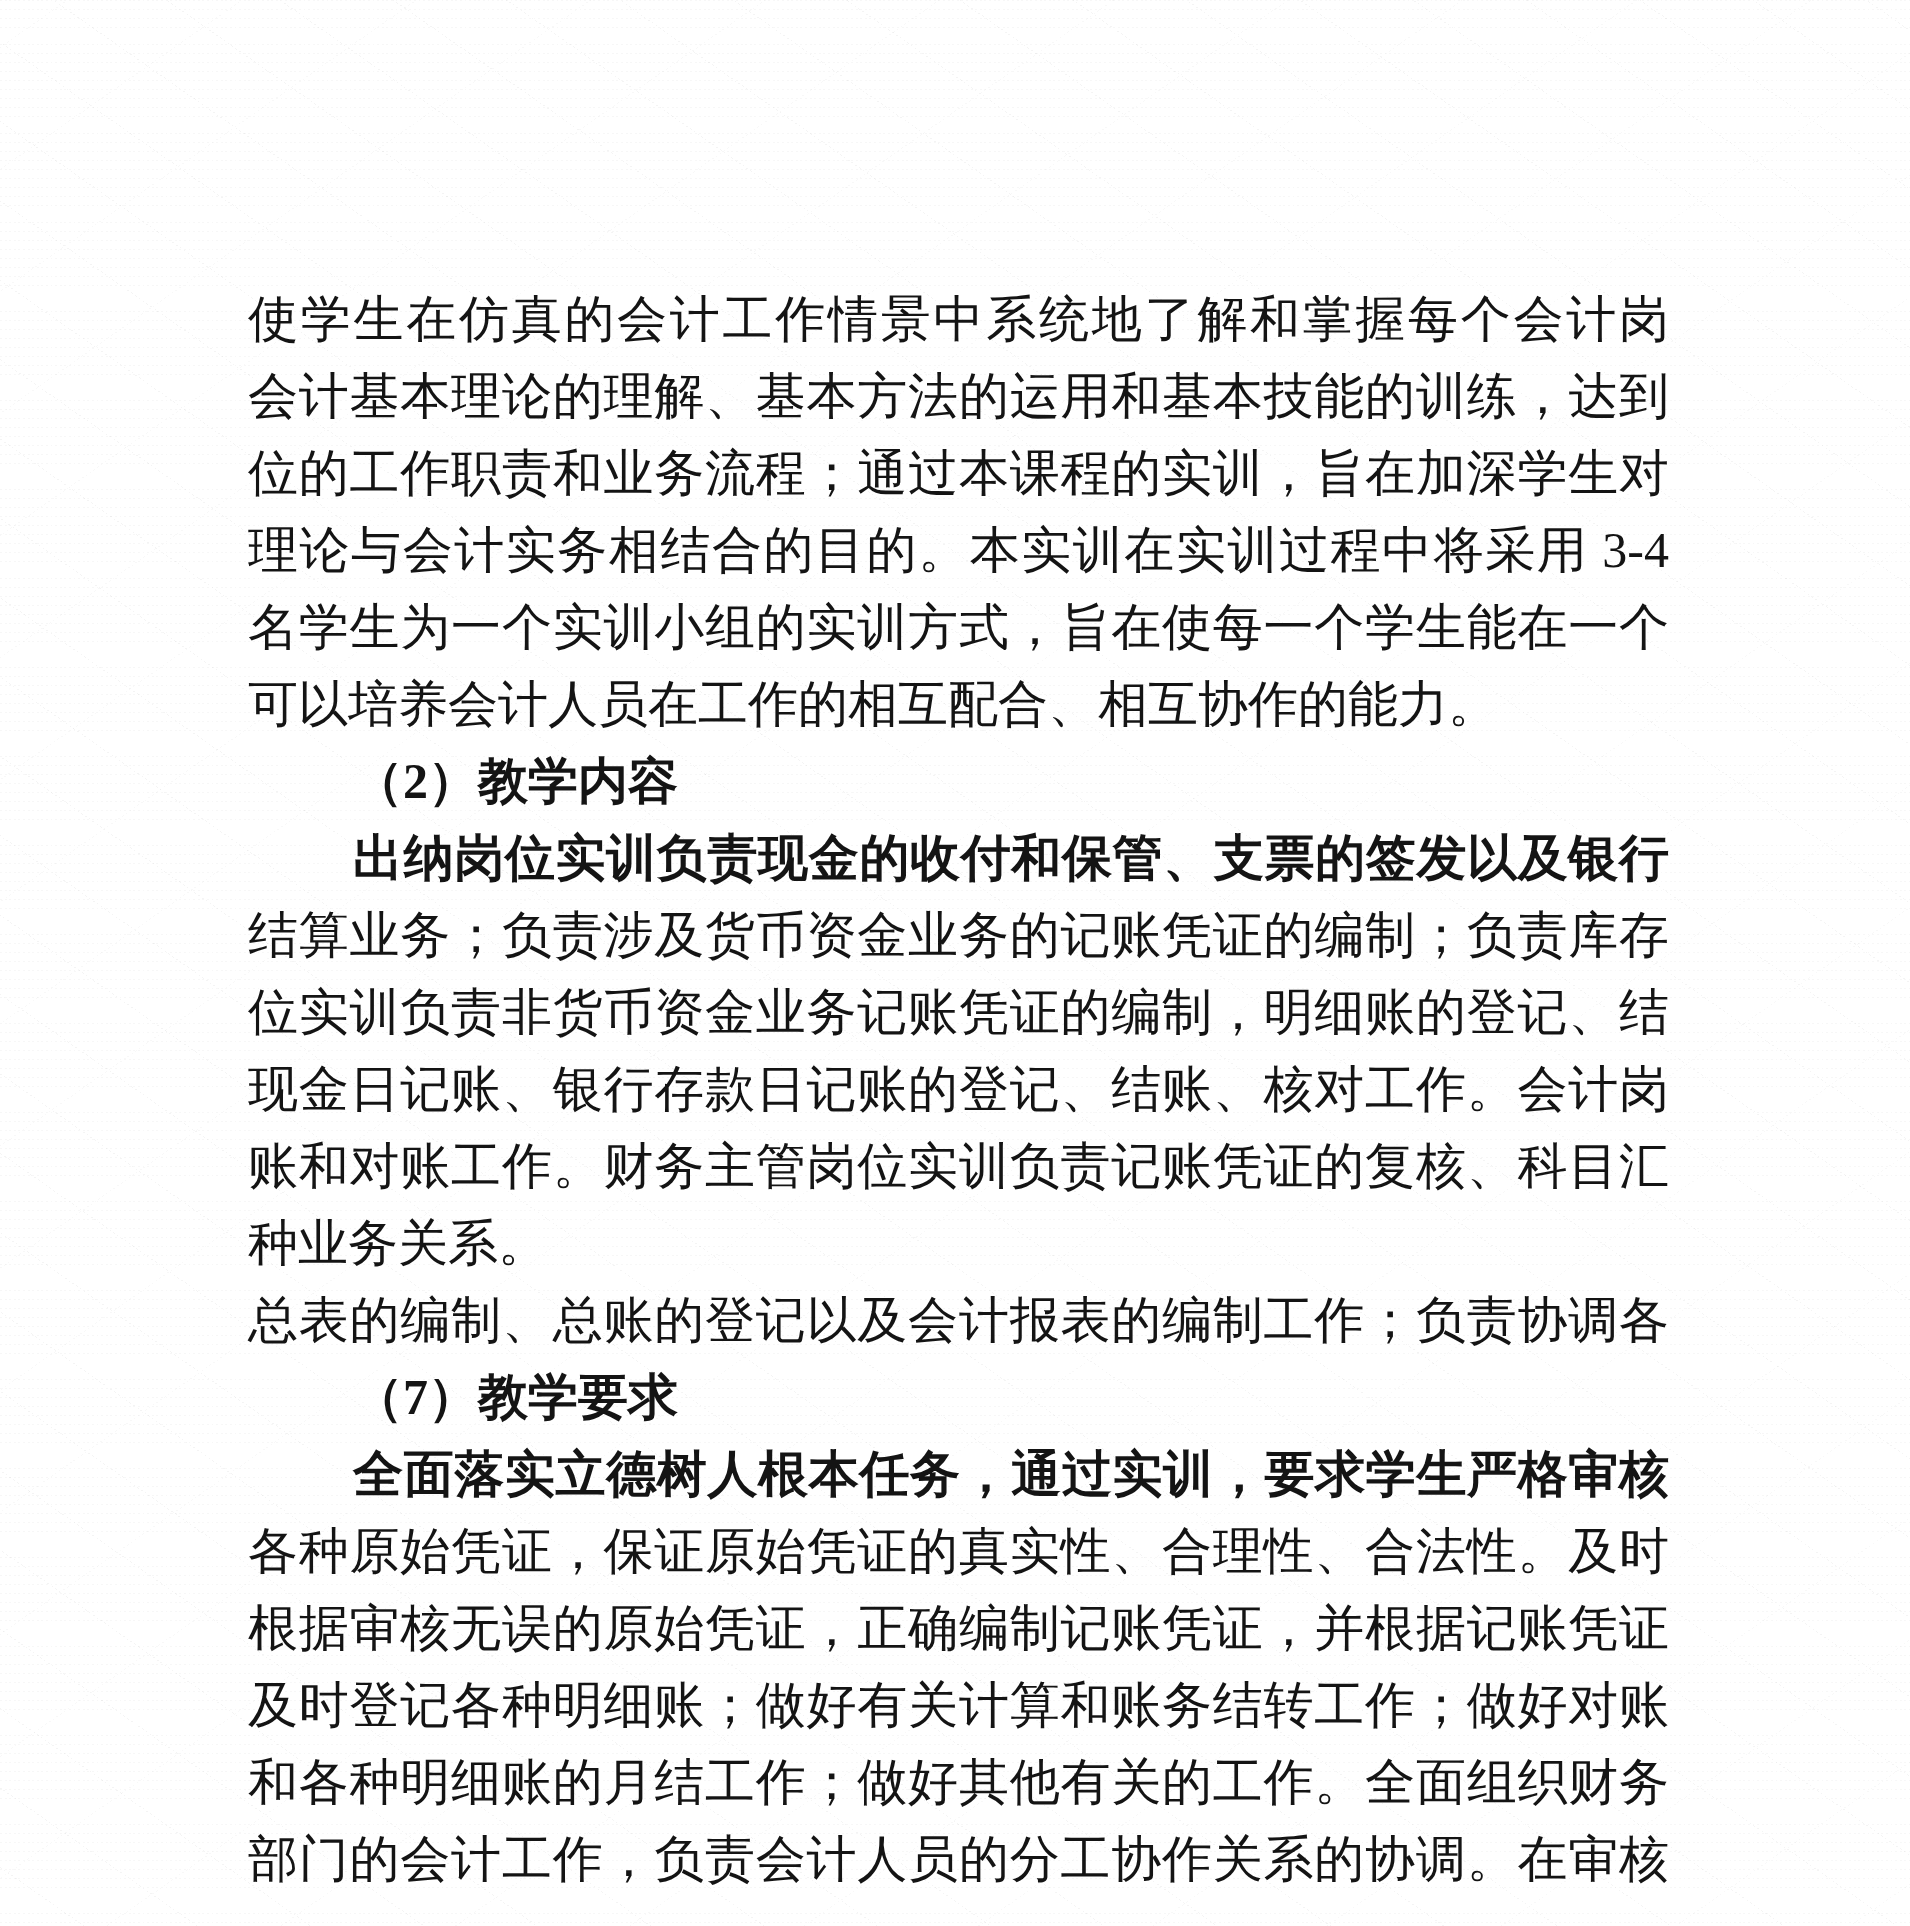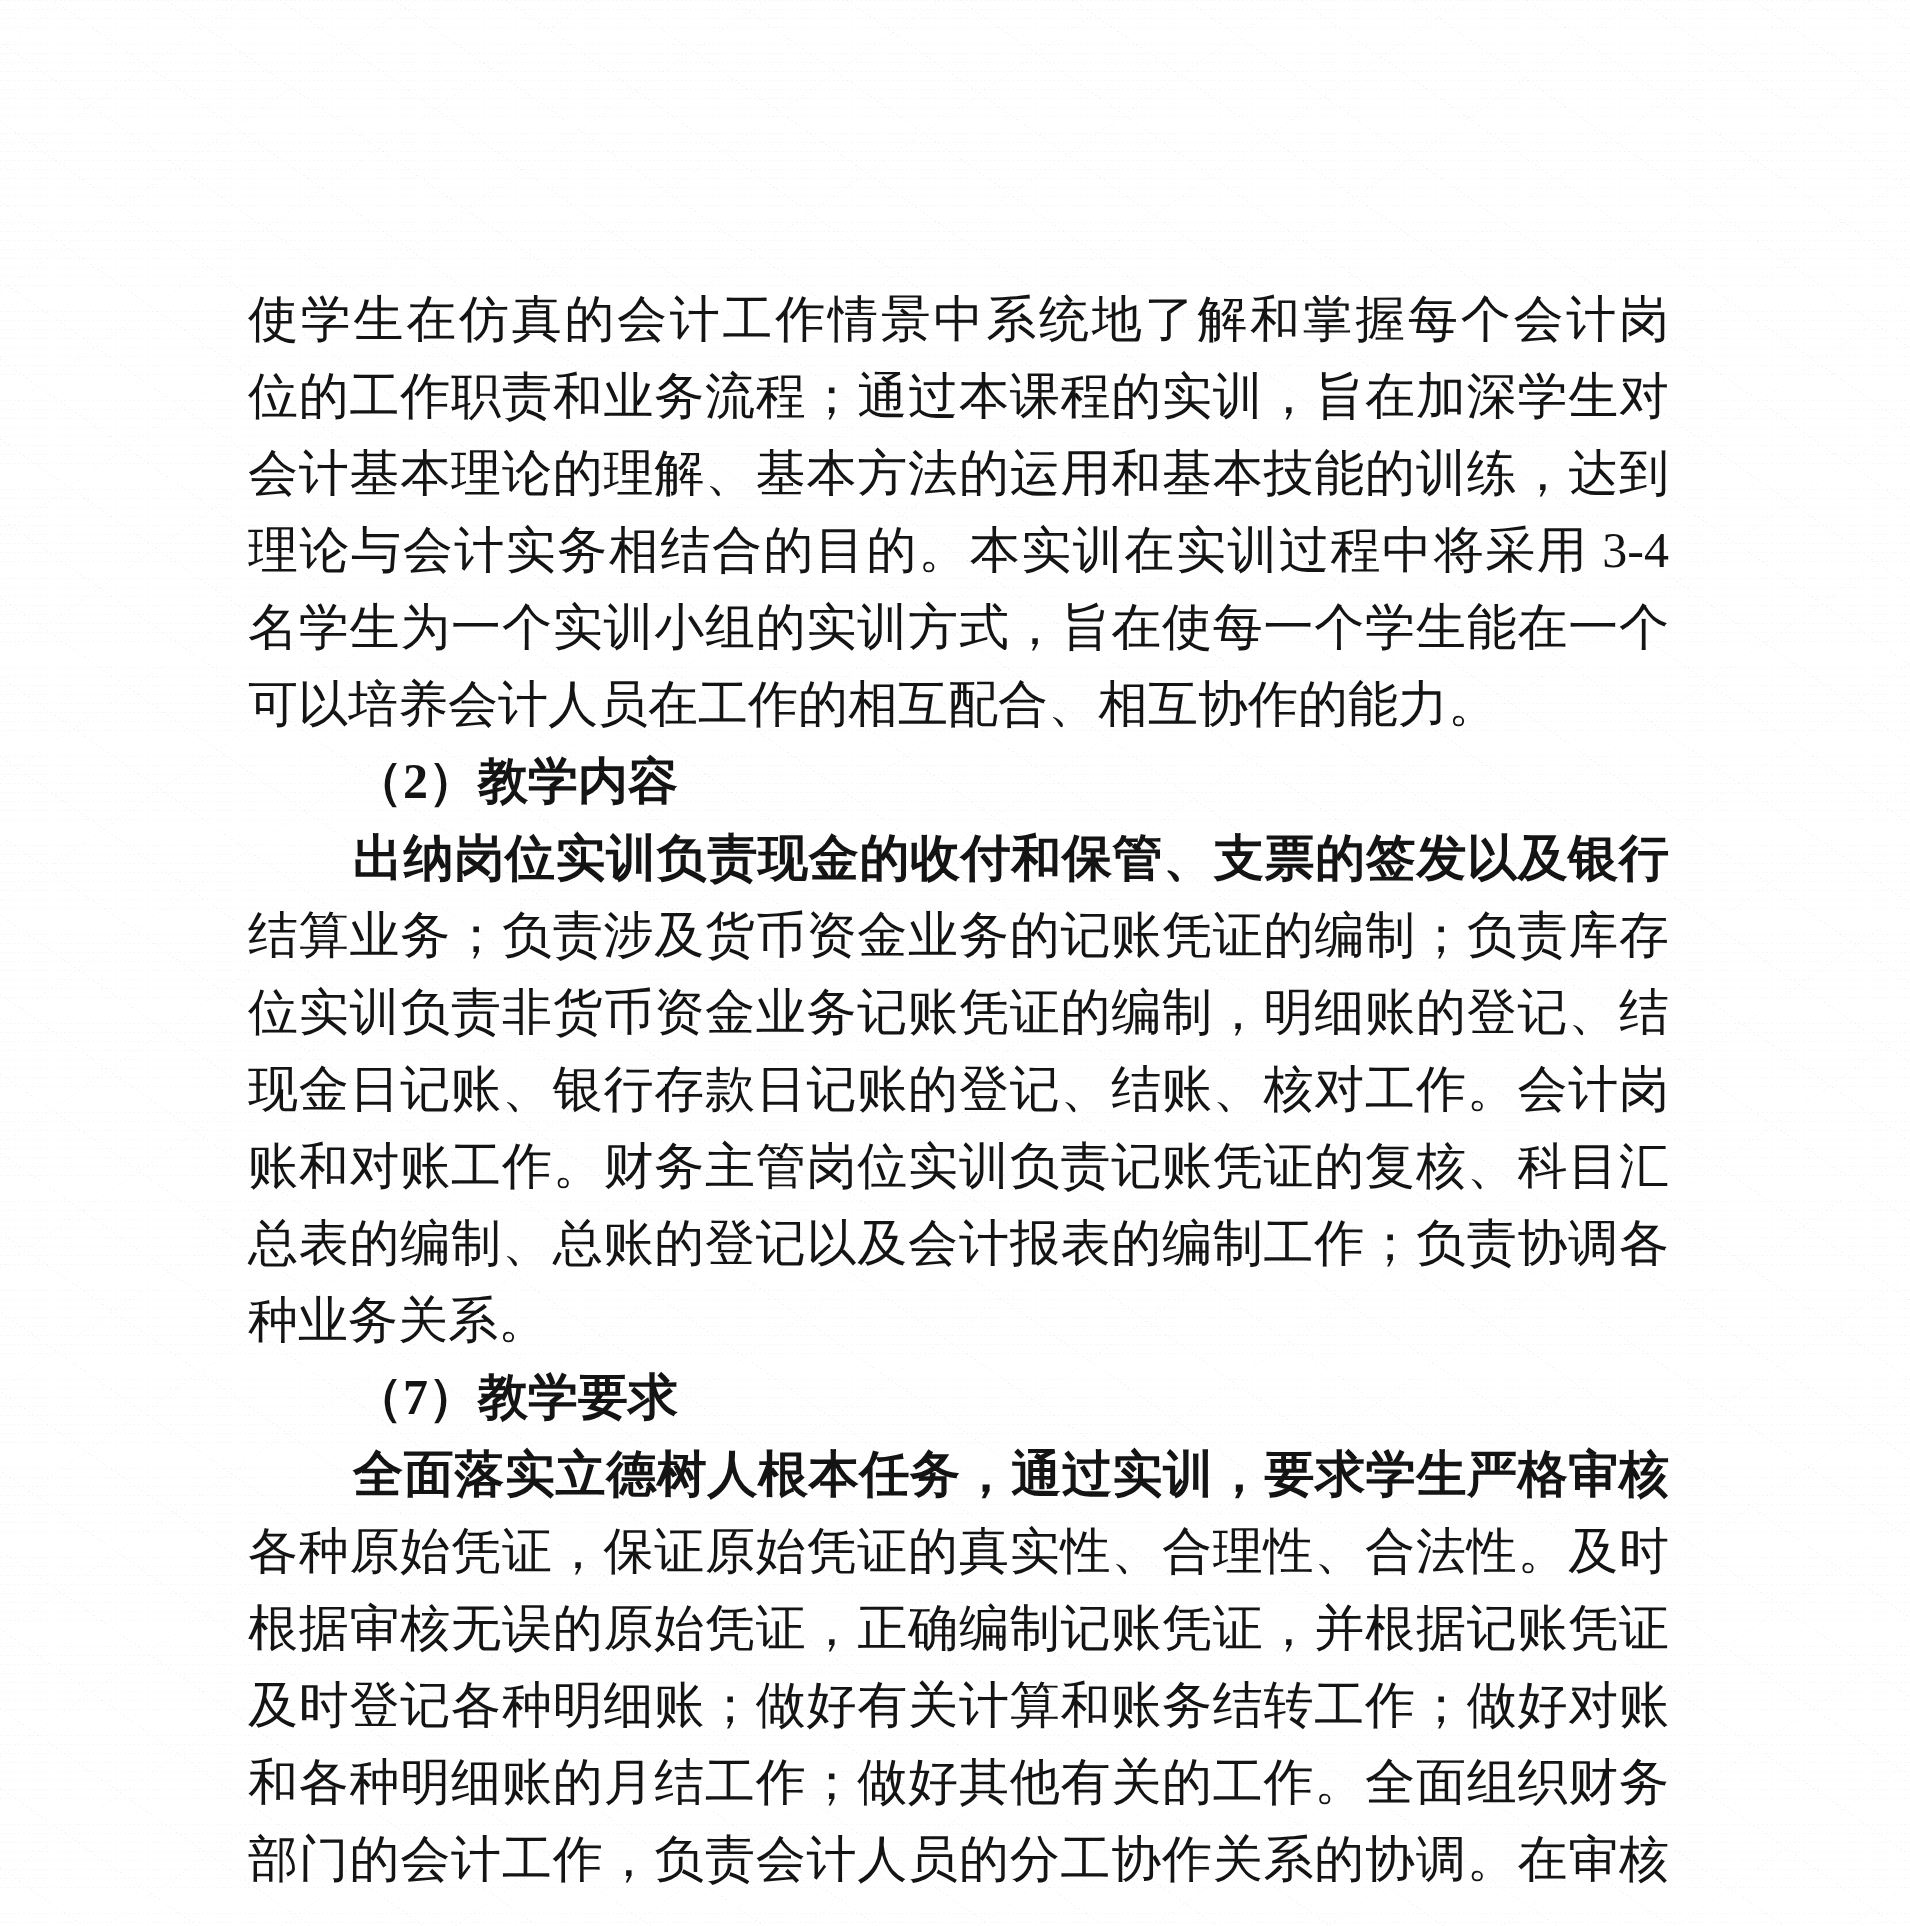--- a/index.html
+++ b/index.html
@@ -71,33 +71,33 @@
 </head>
 <body>
 
 <div class="page">
   <div class="wm wm-h"></div>
   <div class="wm wm-d1"></div>
   <div class="wm wm-d2"></div>
 
   <main class="text-block" id="text-block">
       <div class="line">使学生在仿真的会计工作情景中系统地了解和掌握每个会计岗</div>
+      <div class="line">会计基本理论的理解、基本方法的运用和基本技能的训练，达到</div>
       <div class="line">位的工作职责和业务流程；通过本课程的实训，旨在加深学生对</div>
-      <div class="line">会计基本理论的理解、基本方法的运用和基本技能的训练，达到</div>
       <div class="line">理论与会计实务相结合的目的。本实训在实训过程中将采用 3-4</div>
       <div class="line">名学生为一个实训小组的实训方式，旨在使每一个学生能在一个</div>
       <div class="line nofill">可以培养会计人员在工作的相互配合、相互协作的能力。</div>
       <div class="line indent nofill">（2）教学内容</div>
       <div class="line indent">出纳岗位实训负责现金的收付和保管、支票的签发以及银行</div>
       <div class="line">结算业务；负责涉及货币资金业务的记账凭证的编制；负责库存</div>
       <div class="line">位实训负责非货币资金业务记账凭证的编制，明细账的登记、结</div>
       <div class="line">现金日记账、银行存款日记账的登记、结账、核对工作。会计岗</div>
       <div class="line">账和对账工作。财务主管岗位实训负责记账凭证的复核、科目汇</div>
+      <div class="line nofill">种业务关系。</div>
       <div class="line">总表的编制、总账的登记以及会计报表的编制工作；负责协调各</div>
-      <div class="line nofill">种业务关系。</div>
       <div class="line indent nofill">（7）教学要求</div>
       <div class="line indent">全面落实立德树人根本任务，通过实训，要求学生严格审核</div>
       <div class="line">各种原始凭证，保证原始凭证的真实性、合理性、合法性。及时</div>
       <div class="line">根据审核无误的原始凭证，正确编制记账凭证，并根据记账凭证</div>
       <div class="line">及时登记各种明细账；做好有关计算和账务结转工作；做好对账</div>
       <div class="line">和各种明细账的月结工作；做好其他有关的工作。全面组织财务</div>
       <div class="line">部门的会计工作，负责会计人员的分工协作关系的协调。在审核</div>
     </main>
 
 </div>

